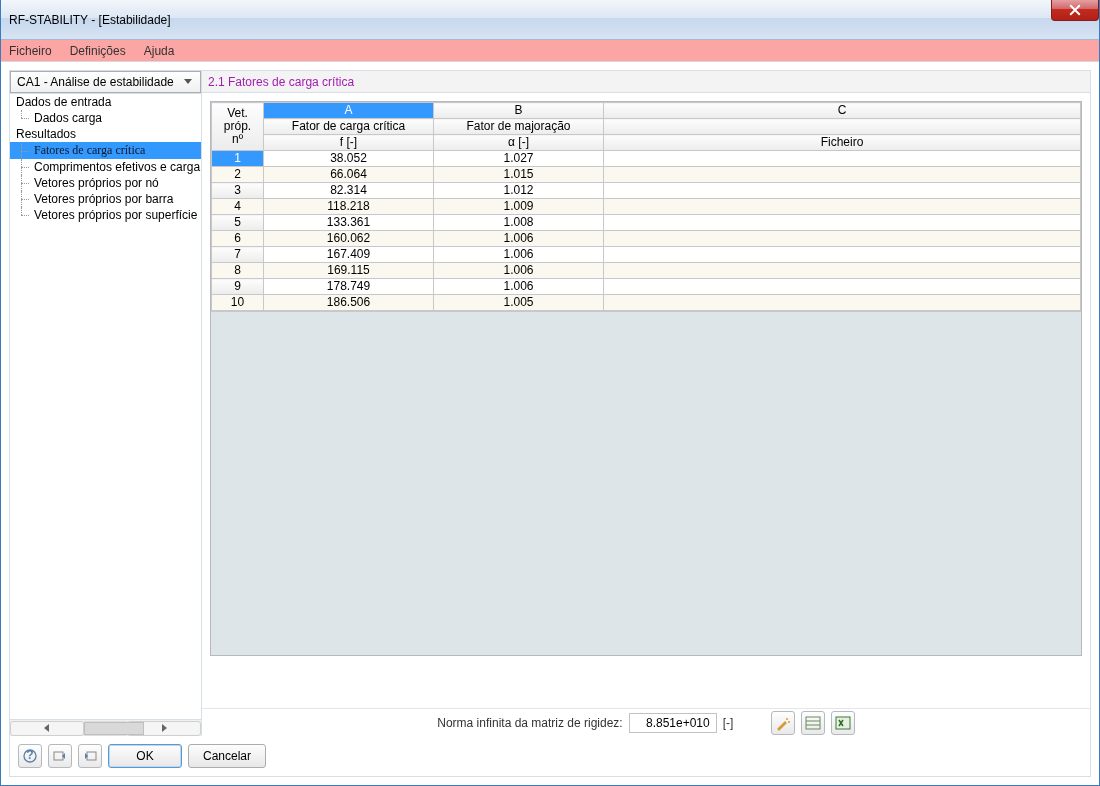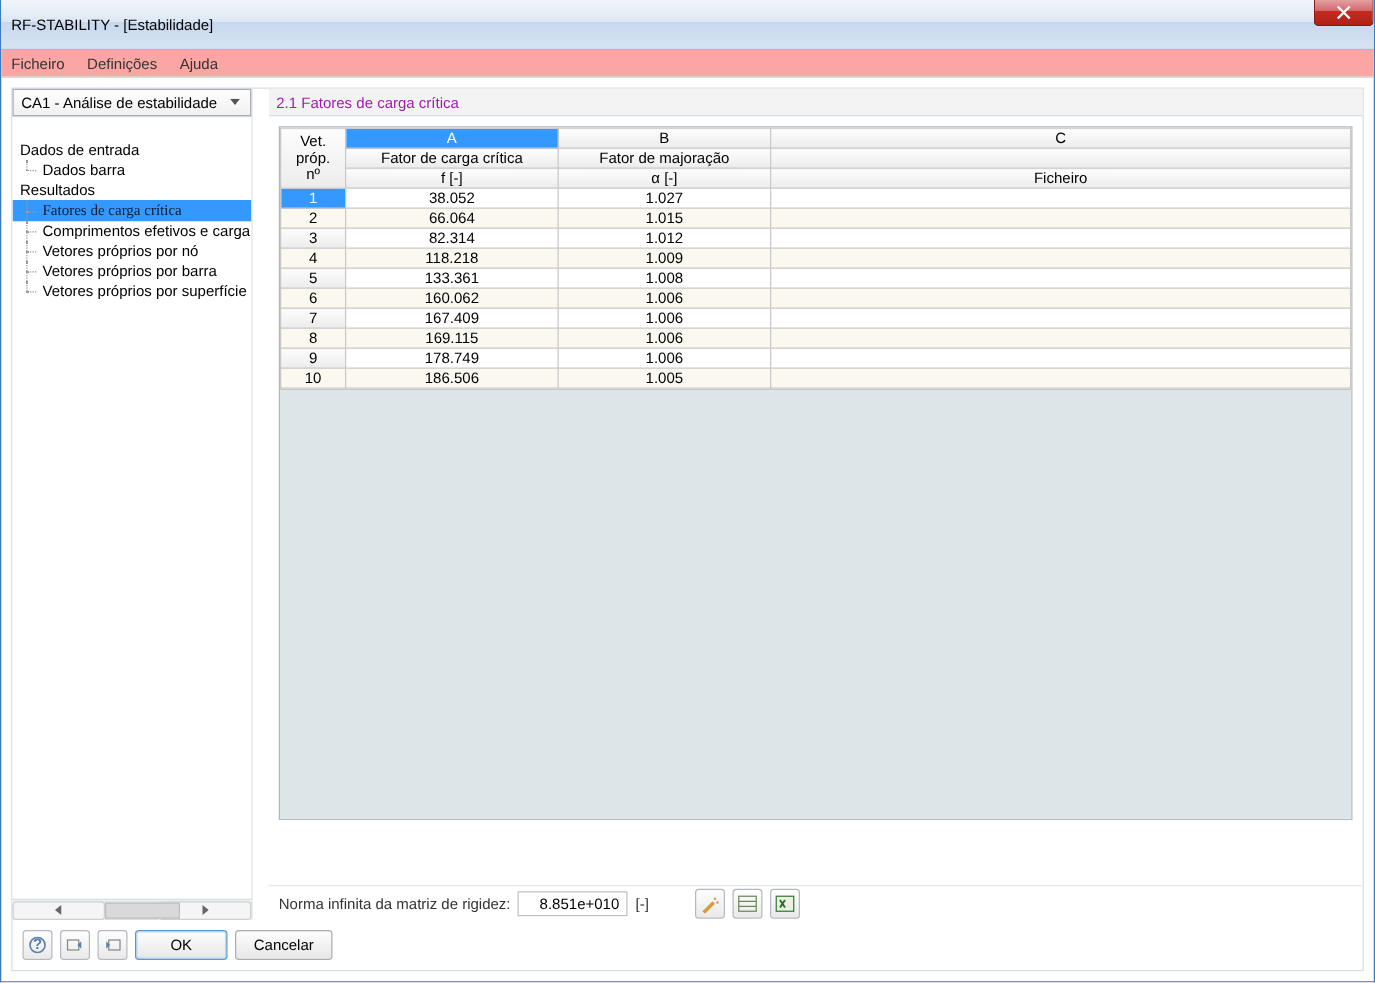--- a/index.html
+++ b/index.html
@@ -37,38 +37,38 @@
   display: flex; align-items: center; gap: 2px;
   padding-left: 0;
   border-bottom: 1px solid #d8d8d8;
 }
 .menubar span { padding: 2px 8px; color: #333; cursor: pointer; }
 .body-area {
   flex: 1; margin: 8px; border: 1px solid #d5dfe5;
   display: flex; flex-direction: column; position: relative;
   background: #fff;
 }
-.top-row { display: flex; flex: 1; min-height: 0; gap: 13px; }
+.top-row { display: flex; flex: 1; min-height: 0; }
 .sidebar {
   width: 192px; display: flex; flex-direction: column;
   border-right: 1px solid #d5dfe5;
 }
 .combo-row { padding: 0; border-bottom: 1px solid #d5dfe5; }
 .combo {
   width: 100%; height: 22px;
   border: 1px solid #abadb3;
   background: linear-gradient(to bottom, #fff, #f0f0f0);
   display: flex; align-items: center; justify-content: space-between;
   padding: 0 4px 0 6px; cursor: pointer;
 }
 .combo .arrow {
   width: 16px; height: 16px; display: flex; align-items: center; justify-content: center;
 }
 .tree {
-  flex: 1; overflow: auto; padding-top: 18px; background: #fff;
+  flex: 1; overflow: auto; padding-top: 0; background: #fff;
 }
 .tree-item { padding: 1px 4px 1px 6px; white-space: nowrap; cursor: pointer; color: #000; }
 .tree-child { padding-left: 24px; position: relative; }
 .tree-child::before {
   content: ""; position: absolute; left: 11px; top: 0; bottom: 50%;
   border-left: 1px dotted #999;
 }
 .tree-child::after {
   content: ""; position: absolute; left: 11px; top: 50%; width: 8px;
   border-top: 1px dotted #999;
@@ -106,21 +106,21 @@
 .rowhead {
   background: linear-gradient(to bottom, #fdfdfd, #ececec);
   text-align: center; color: #000;
 }
 .rowhead.sel { background: #3399ff; color: #fff; }
 tbody td { text-align: center; background: #fff; }
 tbody tr.alt td { background: #fbf8ef; }
 tbody td.msg { text-align: left; }
 .grid-fill { flex: 1; background: #dde5e8; border-top: 1px solid #c8c8c8; }
 .status-row {
-  height: 28px; display: flex; align-items: center; justify-content: flex-start;
+  height: 28px; display: flex; align-items: center; justify-content: center;
   padding: 0 8px; gap: 6px; border-top: 1px solid #e6e6e6; margin-top: 48px;
 }
 .status-row .label { color: #333; }
 .status-row .value {
   width: 88px; height: 20px; border: 1px solid #c2c2c2; background: #fff;
   display: flex; align-items: center; justify-content: flex-end; padding: 0 6px;
 }
 .status-row .unit { width: 18px; text-align: left; color: #333; }
 .icon-btn {
   width: 24px; height: 24px; border: 1px solid #b5b8bf; background: linear-gradient(to bottom,#fefefe,#e9e9e9);
@@ -171,21 +171,21 @@
             <span>CA1 - Análise de estabilidade</span>
             <span class="arrow">
               <svg width="8" height="6" viewBox="0 0 8 6">
                   <path d="M0 0 L4 5 L8 0 Z" fill="#555"></path>
                 </svg>
             </span>
           </div>
         </div>
         <div class="tree">
           <div class="tree-item">Dados de entrada</div>
-          <div class="tree-item tree-child">Dados barra</div>
+          <div class="tree-item tree-child">Dados carga</div>
           <div class="tree-item">Resultados</div>
           <div class="tree-item tree-child cont selected">Fatores de carga crítica</div>
           <div class="tree-item tree-child cont">Comprimentos efetivos e carga</div>
           <div class="tree-item tree-child cont">Vetores próprios por nó</div>
           <div class="tree-item tree-child cont">Vetores próprios por barra</div>
           <div class="tree-item tree-child">Vetores próprios por superfície</div>
         </div>
         <div class="hscroll">
           <div class="btn">
               <svg width="6" height="8" viewBox="0 0 6 8">

